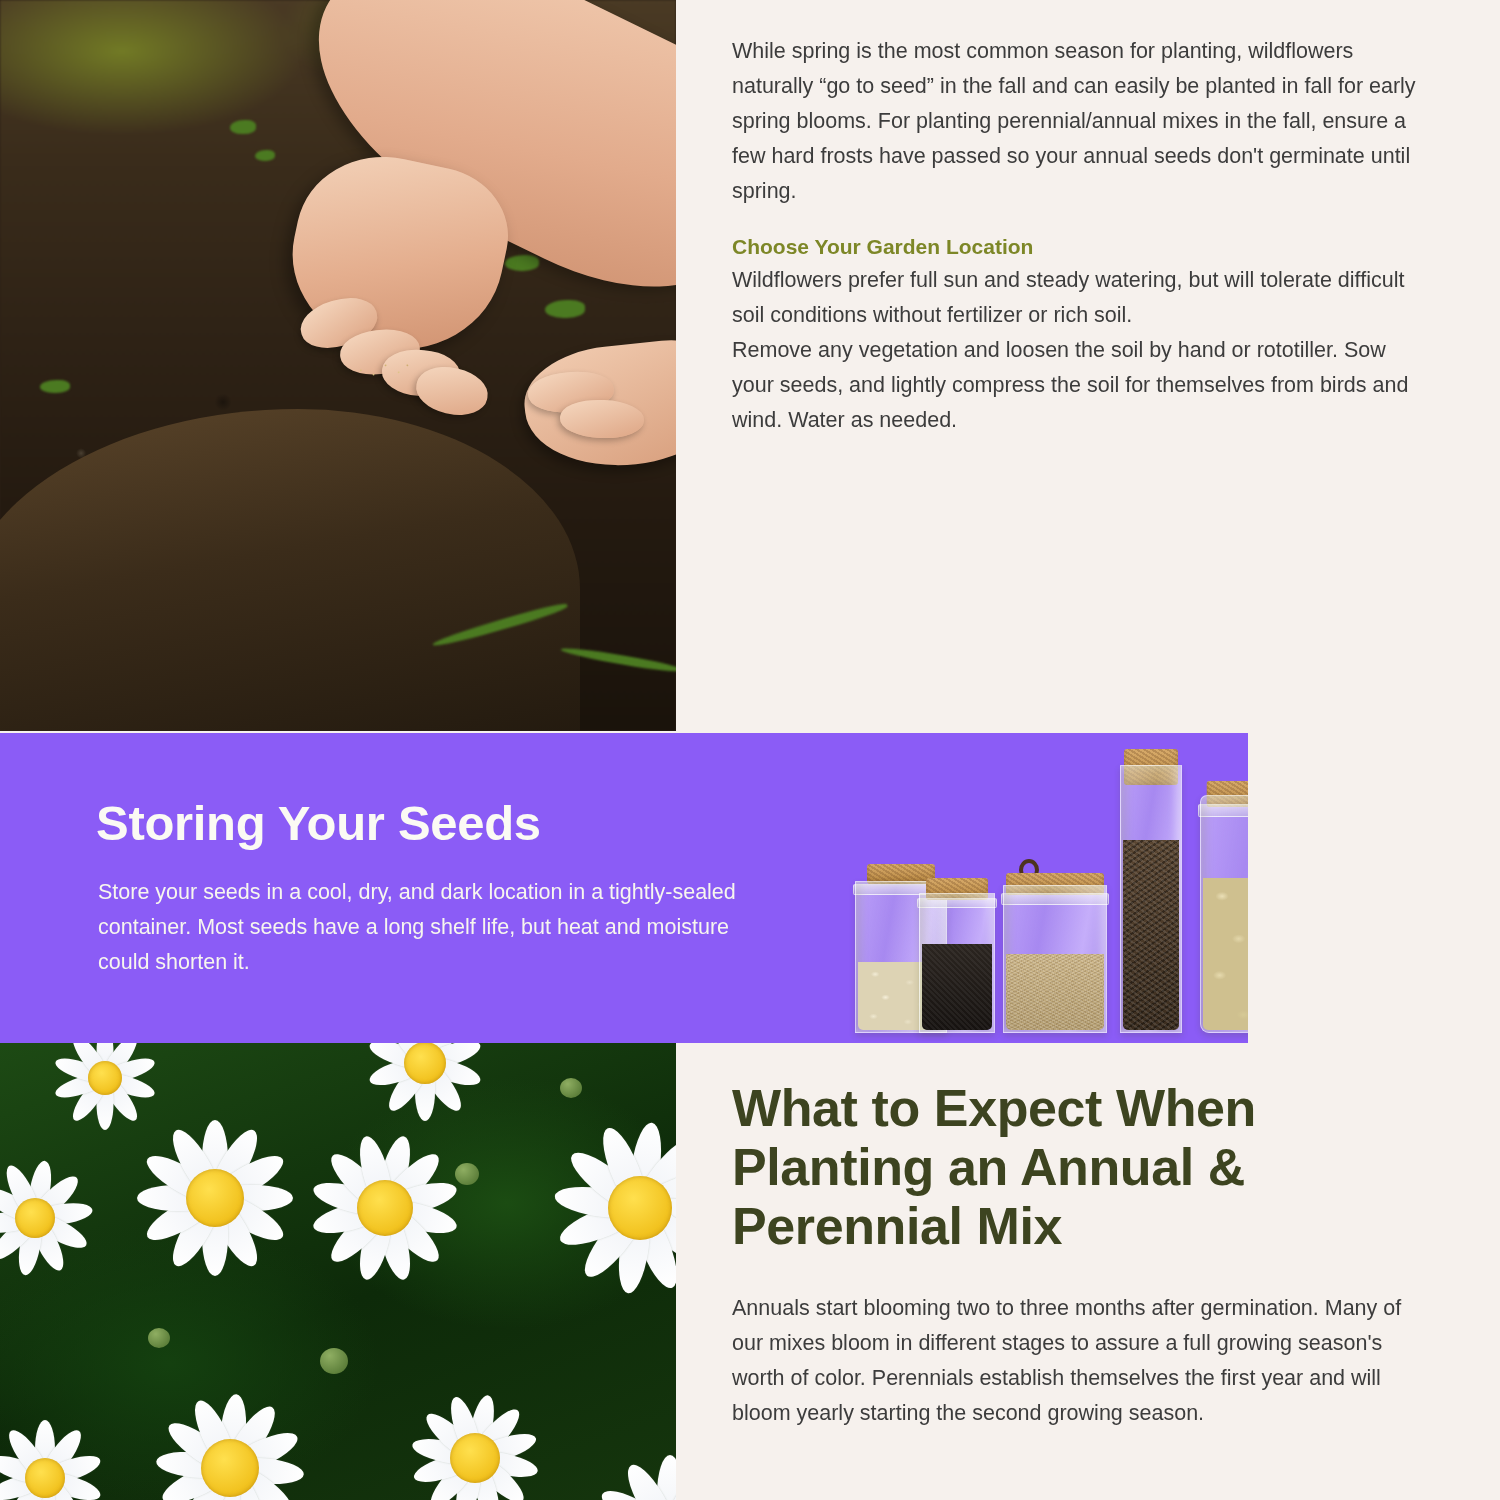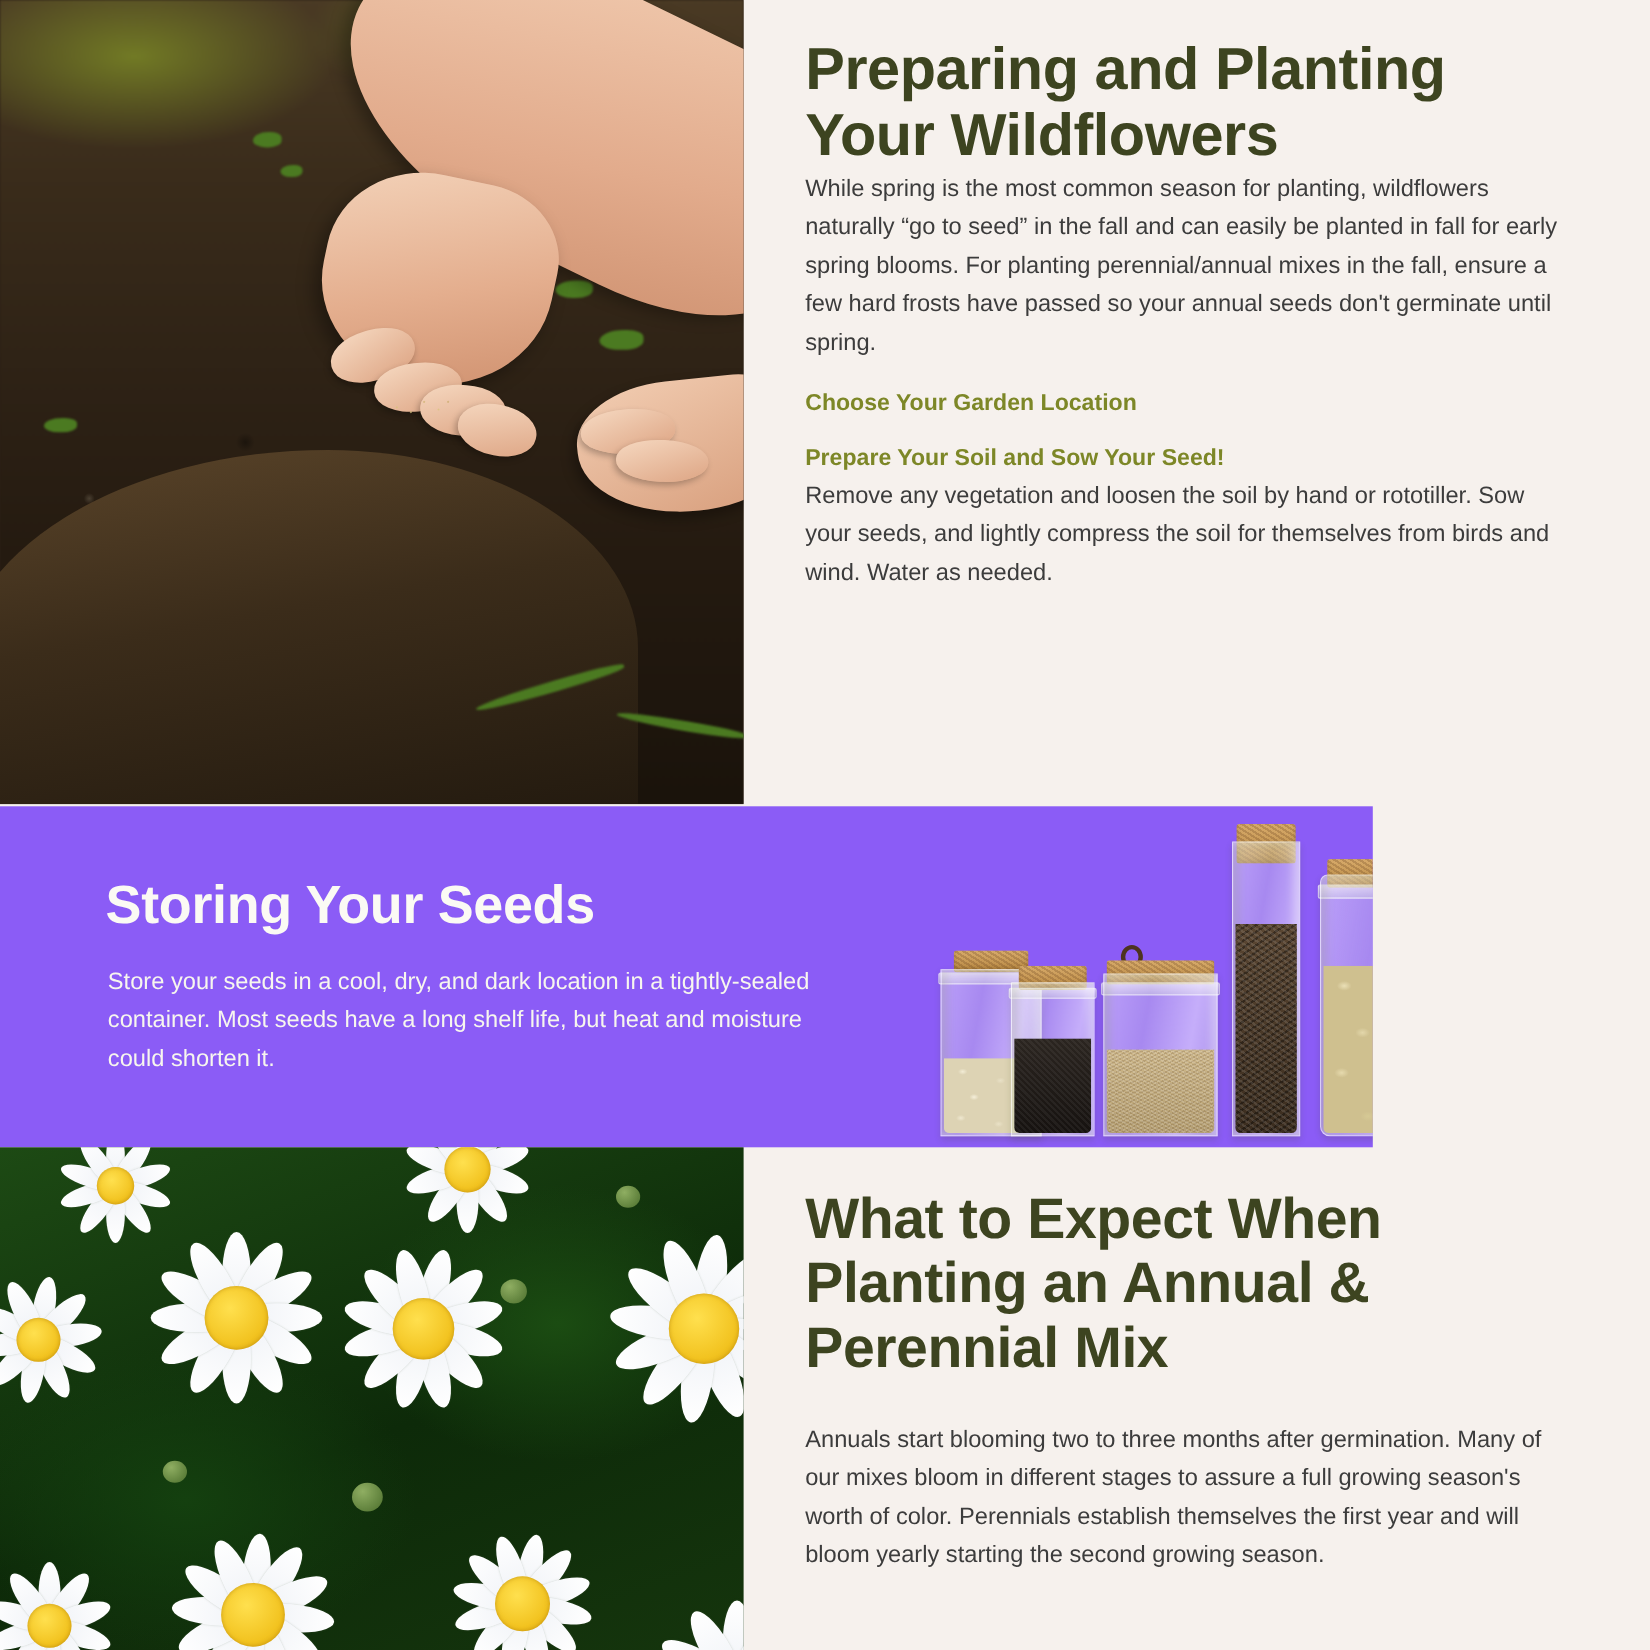--- a/index.html
+++ b/index.html
@@ -240,27 +240,26 @@
       <div class="finger" style="left:416px;top:368px;width:72px;height:46px;transform:rotate(12deg);"></div>
       <div class="seeds"></div>
       <div class="hand2"></div>
       <div class="finger" style="left:528px;top:372px;width:86px;height:40px;transform:rotate(-4deg);"></div>
       <div class="finger" style="left:560px;top:400px;width:84px;height:38px;transform:rotate(2deg);"></div>
       <div class="sprout" style="left:430px;top:620px;width:140px;height:10px;transform:rotate(-16deg);"></div>
       <div class="sprout" style="left:560px;top:655px;width:120px;height:9px;transform:rotate(10deg);"></div>
     </div>
 
     <div class="sec1-text">
-      <h1 class="title">Preparing and Planting Your Wildflowers</h1>
 
       <p class="body">While spring is the most common season for planting, wildflowers naturally “go to seed” in the fall and can easily be planted in fall for early spring blooms. For planting perennial/annual mixes in the fall, ensure a few hard frosts have passed so your annual seeds don't germinate until spring.</p>
 
       <div class="sub tight">Choose Your Garden Location</div>
-
-      <div class="sub tight">Prepare Your Soil and Sow Your Seed!</div>
+      <p class="body">Wildflowers prefer full sun and steady watering, but will tolerate difficult soil conditions without fertilizer or rich soil.</p>
+
       <p class="body">Remove any vegetation and loosen the soil by hand or rototiller. Sow your seeds, and lightly compress the soil for themselves from birds and wind. Water as needed.</p>
     </div>
   </div>
 
   <div class="sec2">
     <h2 class="green-title">Storing Your Seeds</h2>
     <p class="green-body">Store your seeds in a cool, dry, and dark location in a tightly-sealed container. Most seeds have a long shelf life, but heat and moisture could shorten it.</p>
 
     <div class="jars">
 

